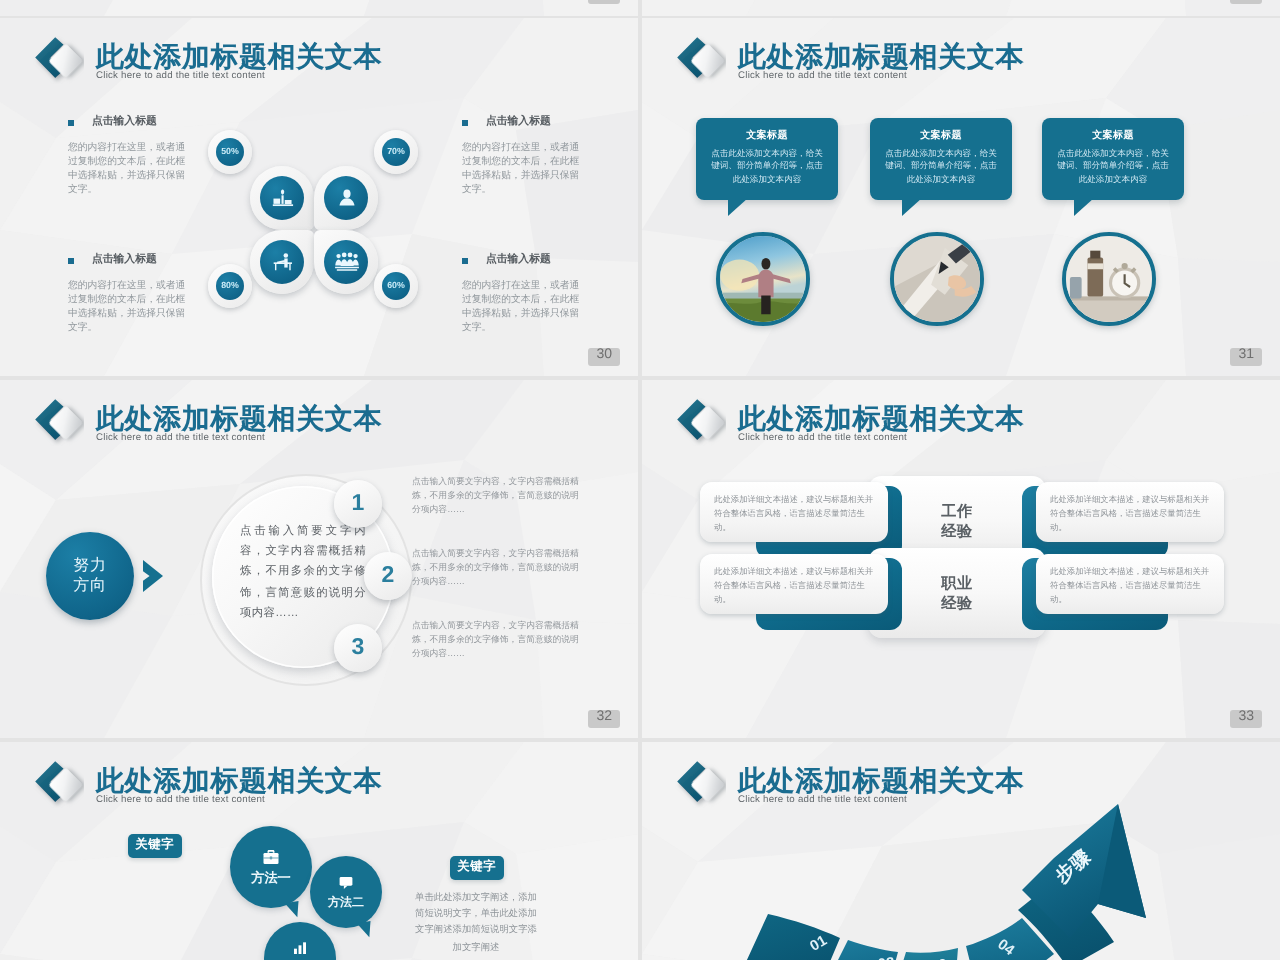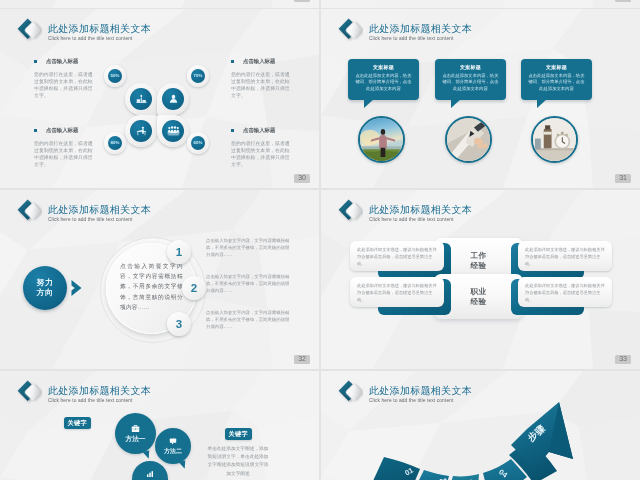--- a/index.html
+++ b/index.html
@@ -14,21 +14,21 @@
 
   
   .strip{position:absolute;left:0;top:0;width:640px;height:8px;overflow:hidden;}
   .strip .half{position:absolute;top:-171px;width:319px;height:179px;overflow:hidden;background:#eeeeee;}
   .strip .half .pgno{position:absolute;right:9px;bottom:6px;}
 
   
   .hdr{position:absolute;left:16px;top:10px;height:26px;}
   .logo{position:absolute;left:0;top:-3px;width:26px;height:24px;}
   .htxt{position:absolute;left:32px;top:4px;}
-  .h-cn{font-size:10px;font-weight:normal;color:#1a6c90;letter-spacing:.3px;
+  .h-cn{font-size:14px;font-weight:bold;color:#1a6c90;letter-spacing:.3px;
         line-height:11px;white-space:nowrap;}
   .h-en{font-size:4.85px;color:#63696d;letter-spacing:.12px;line-height:6px;
         white-space:nowrap;margin-top:1.5px;}
 
   
   .pgno{position:absolute;right:9px;bottom:5px;background:#c9c9c9;color:#6f6f6f;
         font-size:7px;line-height:8px;padding:.5px 4px 1px;border-radius:1.5px;}
   .sq{position:absolute;width:3.4px;height:3.4px;background:#1a6c90;}
 
   
@@ -64,21 +64,21 @@
   .pho svg{display:block;width:100%;height:100%;}
   .s32-ring{position:absolute;left:100px;top:47px;width:104px;height:104px;border-radius:50%;
        border:1px solid #e3e3e3;background:linear-gradient(140deg,#fafafa,#f1f1f1);}
   .s32-circ{position:absolute;left:106px;top:53px;width:91px;height:91px;border-radius:50%;
        background:linear-gradient(135deg,#ffffff 0%,#f8f8f8 40%,#efefef 78%,#e7e7e7 100%);
        box-shadow:0 2px 5px rgba(90,100,110,.25), inset 0 0 0 .8px rgba(255,255,255,.9);}
   .s32-badge{position:absolute;left:23px;top:76px;width:44px;height:44px;border-radius:50%;
        background:radial-gradient(circle at 34% 26%,#1c7fa6,#0f6489 72%,#0b5374);
        box-shadow:0 1.5px 3.5px rgba(60,80,95,.35);
        display:flex;flex-direction:column;align-items:center;justify-content:center;}
-  .s32-badge span{color:#e8f6fc;font-size:8px;font-weight:bold;line-height:10px;letter-spacing:.4px;}
+  .s32-badge span{color:#e8f6fc;font-size:8px;font-weight:normal;line-height:10px;letter-spacing:.4px;}
   .s32-txt{position:absolute;left:120px;top:71px;width:63px;font-size:5.7px;color:#5c6166;
        line-height:10.2px;letter-spacing:.2px;text-align:justify;}
   .numc{position:absolute;width:24px;height:24px;border-radius:50%;
        background:linear-gradient(150deg,#ffffff,#eaeaea);
        box-shadow:0 1.5px 3px rgba(80,90,100,.32);
        display:flex;align-items:center;justify-content:center;
        font-size:11.5px;font-weight:bold;color:#2b7f9e;}
   .s32-sb{position:absolute;width:84px;font-size:4.4px;color:#91969b;line-height:7.2px;}
 
   

